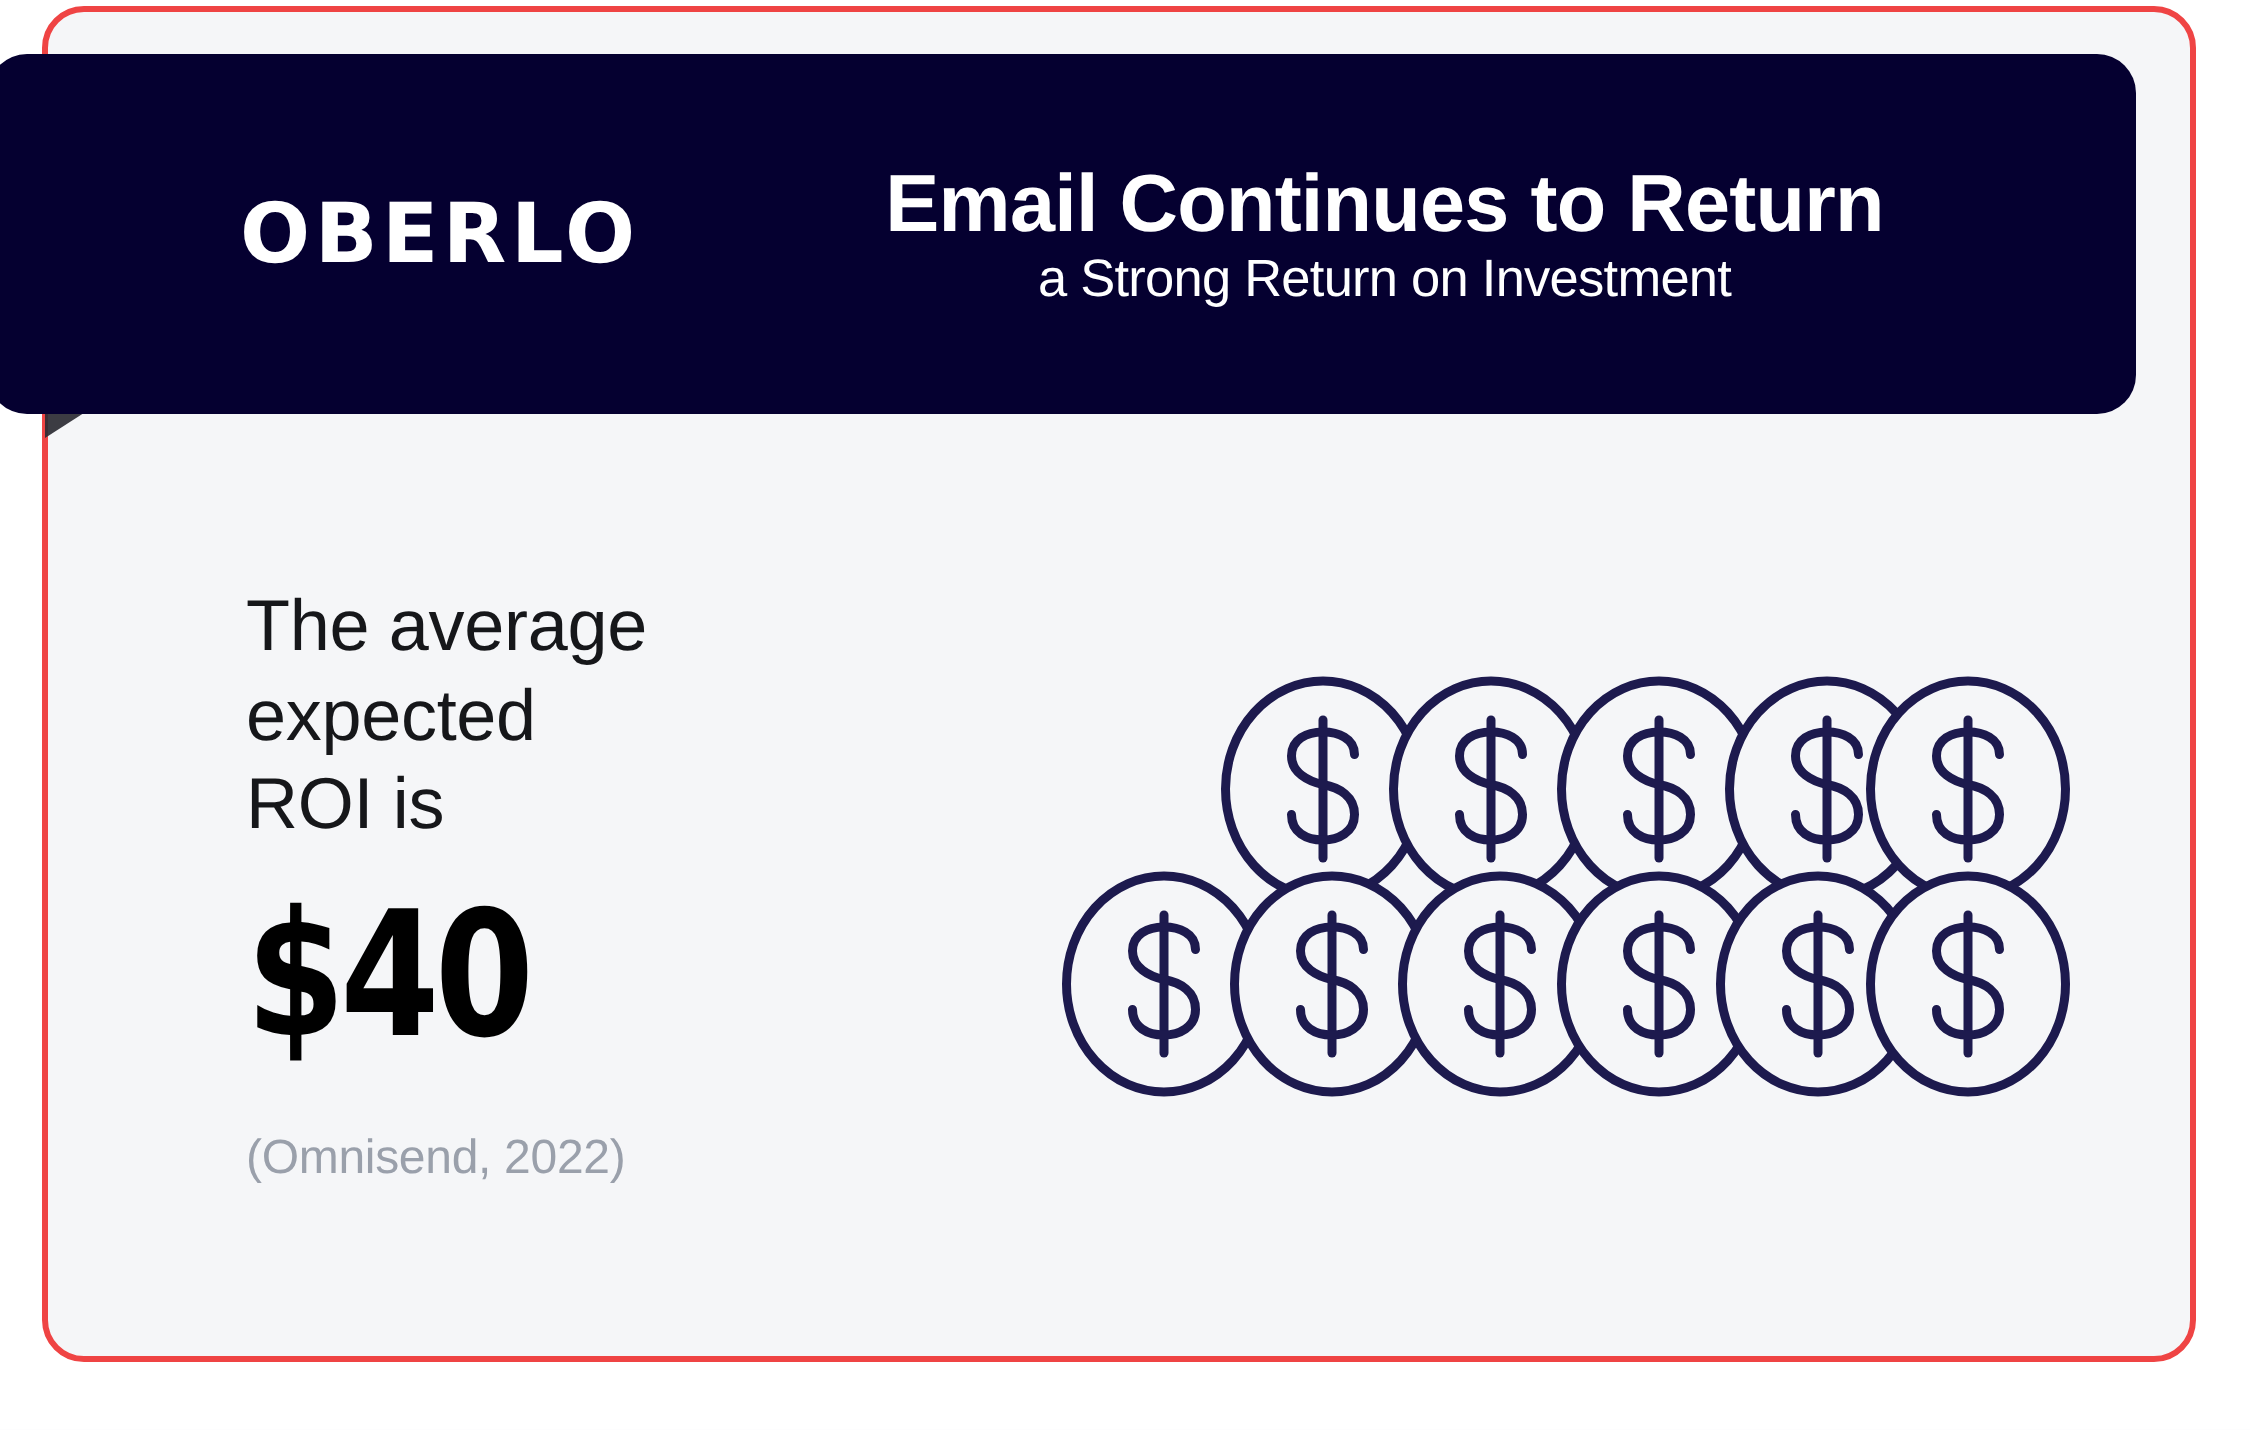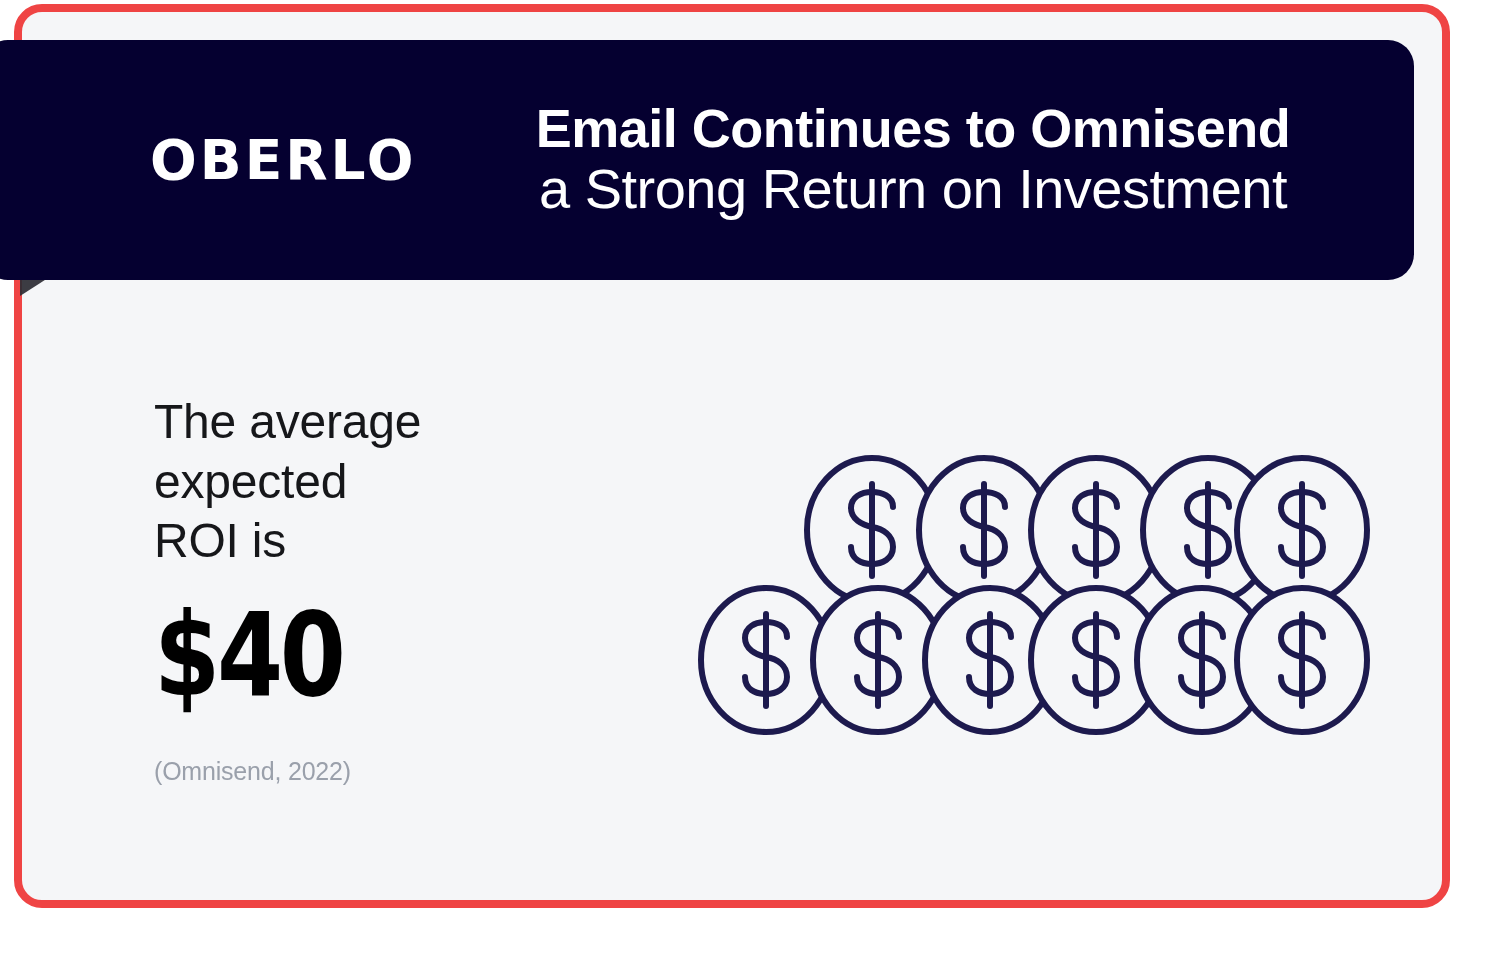--- a/index.html
+++ b/index.html
@@ -12,27 +12,27 @@
     height: 953px;
     position: relative;
     overflow: hidden;
     font-family: "Liberation Sans", sans-serif;
     -webkit-font-smoothing: antialiased;
   }
 
   
   #infographic-card {
     position: absolute;
-    left: 14px;
+    left: 28px;
     top: 4px;
     width: 1436px;
     height: 904px;
     box-sizing: border-box;
     background: #f5f6f8;
-    border: 8px solid #ef4444;
+    border: 4px solid #ef4444;
     border-radius: 28px;
   }
 
   
   #header-banner {
     position: absolute;
     left: -40px;
     top: 28px;
     width: 1432px;
     height: 240px;
@@ -80,21 +80,21 @@
     line-height: 1.12;
   }
   .title-line-1 {
     display: block;
     font-size: 54px;
     font-weight: 700;
     letter-spacing: -0.5px;
   }
   .title-line-2 {
     display: block;
-    font-size: 56px;
+    font-size: 35px;
     font-weight: 400;
     letter-spacing: -0.5px;
   }
 
   
   #card-body {
     position: absolute;
     left: 0;
     top: 268px;
     right: 0;
@@ -123,21 +123,21 @@
     line-height: 1;
     letter-spacing: -4px;
     transform: scaleX(0.82);
     transform-origin: left center;
     margin: 26px 0 22px 0;
   }
   .stat-trail { margin-top: 0; }
   #stat-source {
     margin-top: 44px;
     color: #9aa0ab;
-    font-size: 25px;
+    font-size: 32px;
     letter-spacing: -0.2px;
   }
 
   
   #coins-illustration {
     position: absolute;
     left: 672px;
     top: 168px;
     width: 680px;
     height: 290px;
@@ -147,21 +147,21 @@
 </head>
 <body>
 
 <div id="infographic-card">
 
   <div id="banner-fold"></div>
 
   <div id="header-banner">
     <div id="brand-logo">OBERLO</div>
     <div id="header-title">
-      <span class="title-line-1">Email Continues to Omnisend</span>
+      <span class="title-line-1">Email Continues to Return</span>
       <span class="title-line-2">a Strong Return on Investment</span>
     </div>
   </div>
 
   <div id="card-body">
 
     <div id="stat-block">
       <div class="stat-lead">The average expected
 ROI is</div>
       <div id="stat-figure">$40</div>

